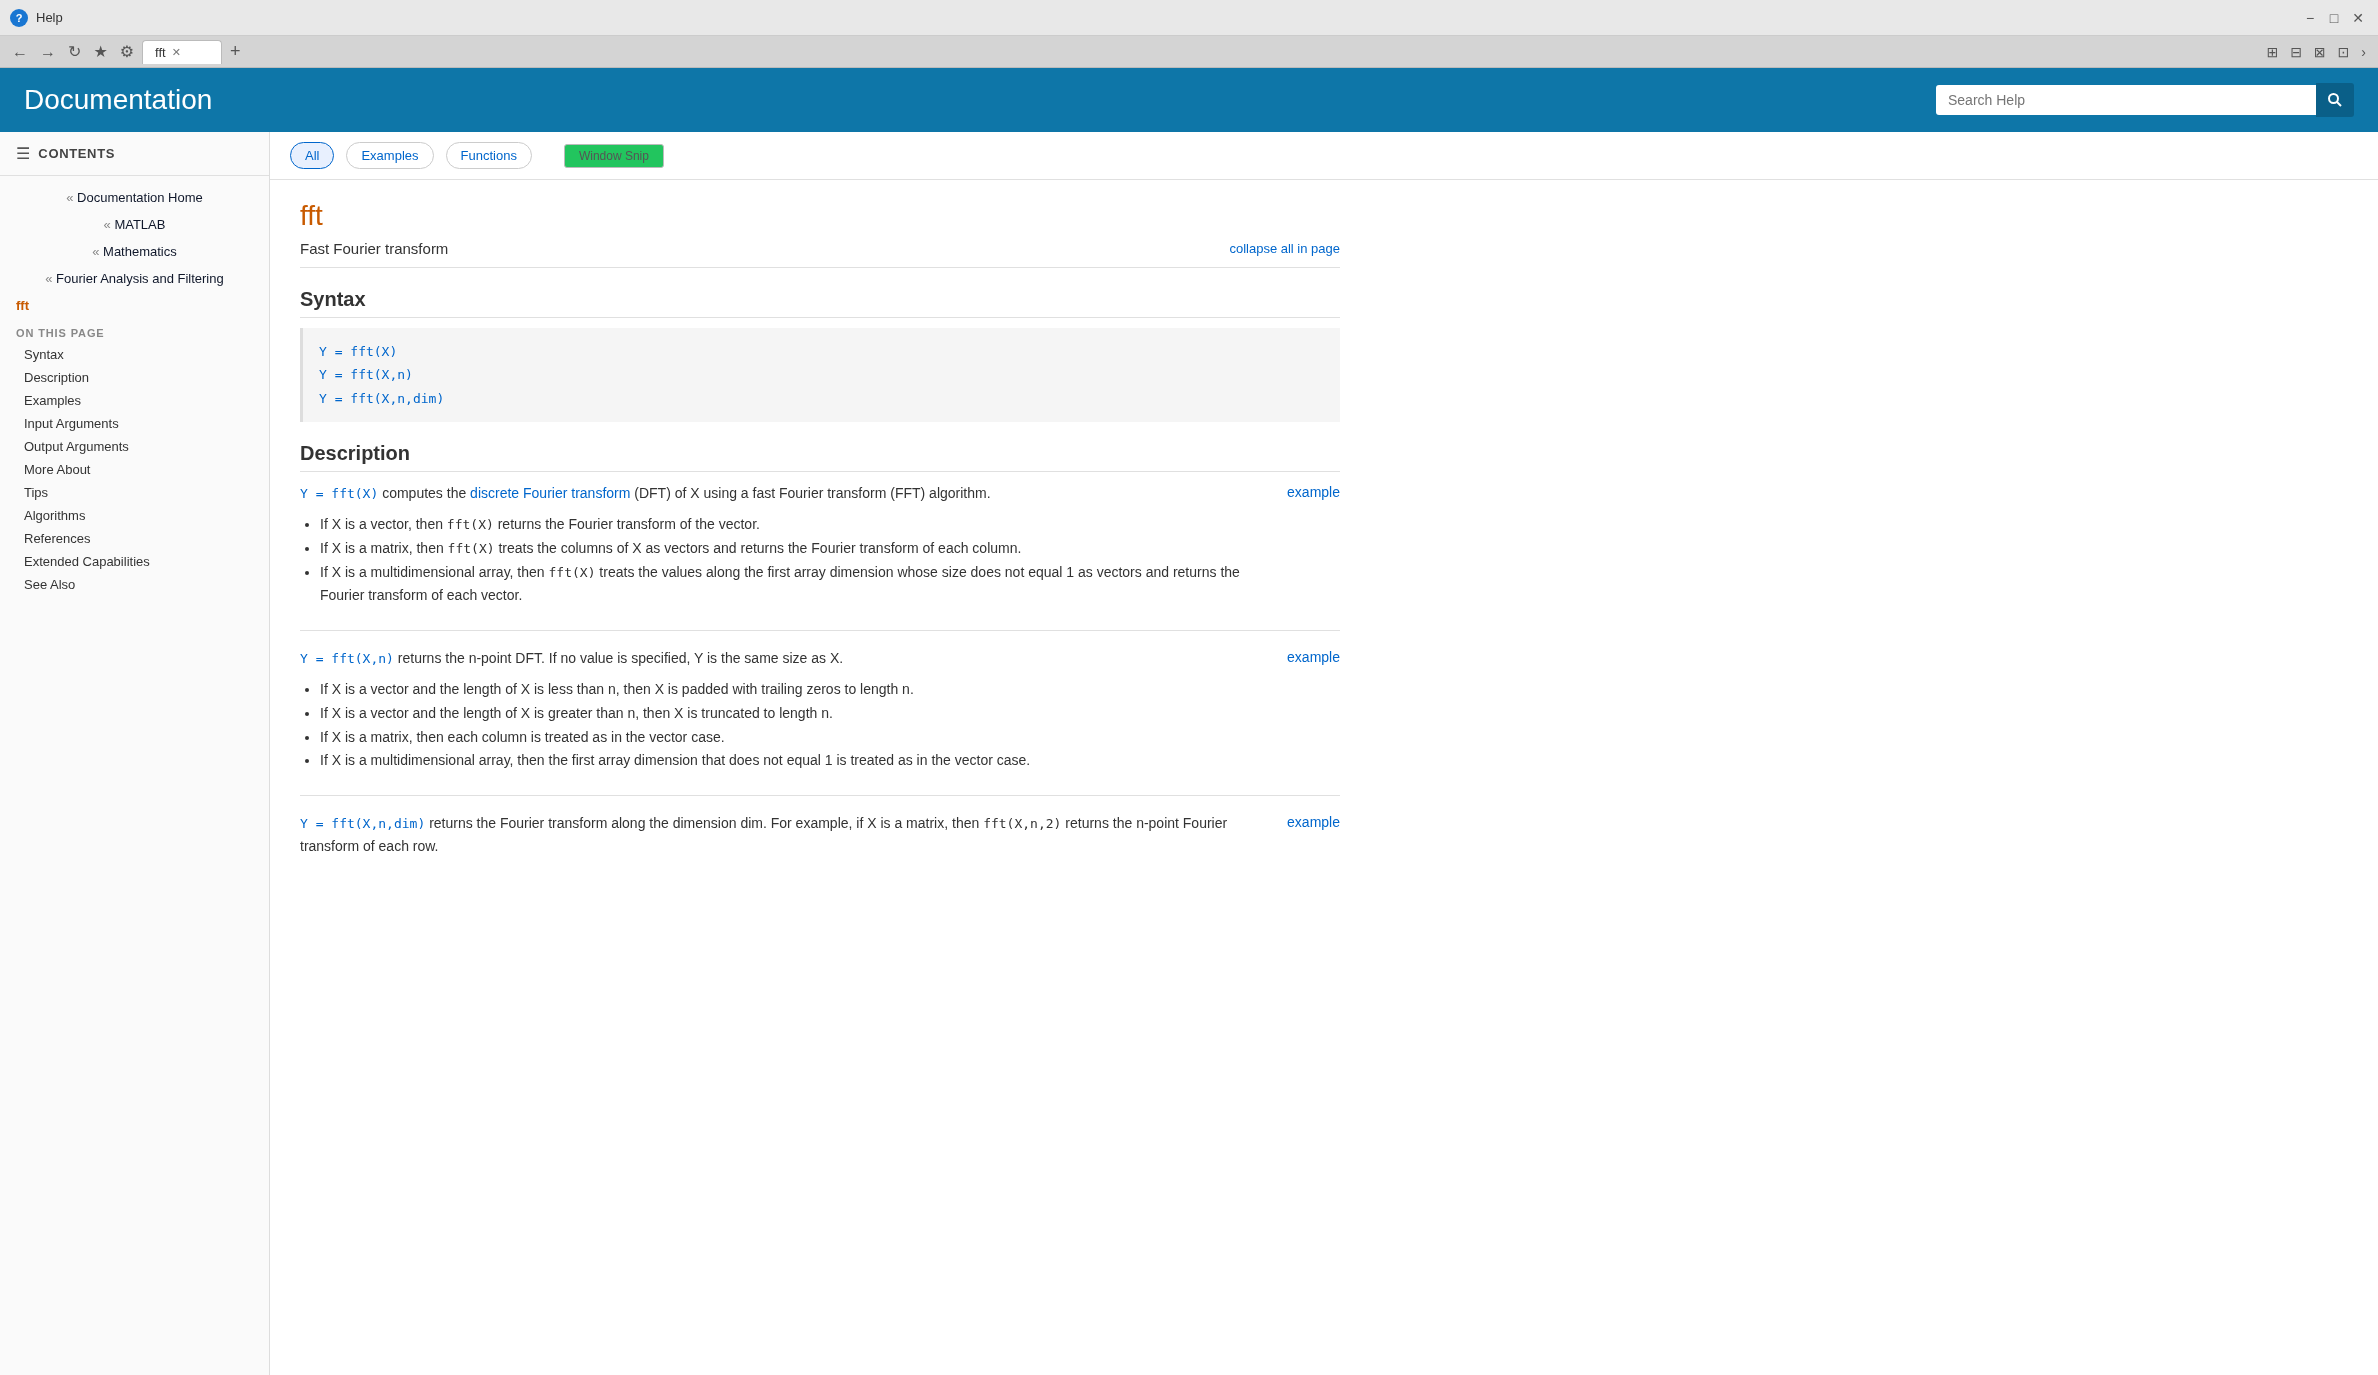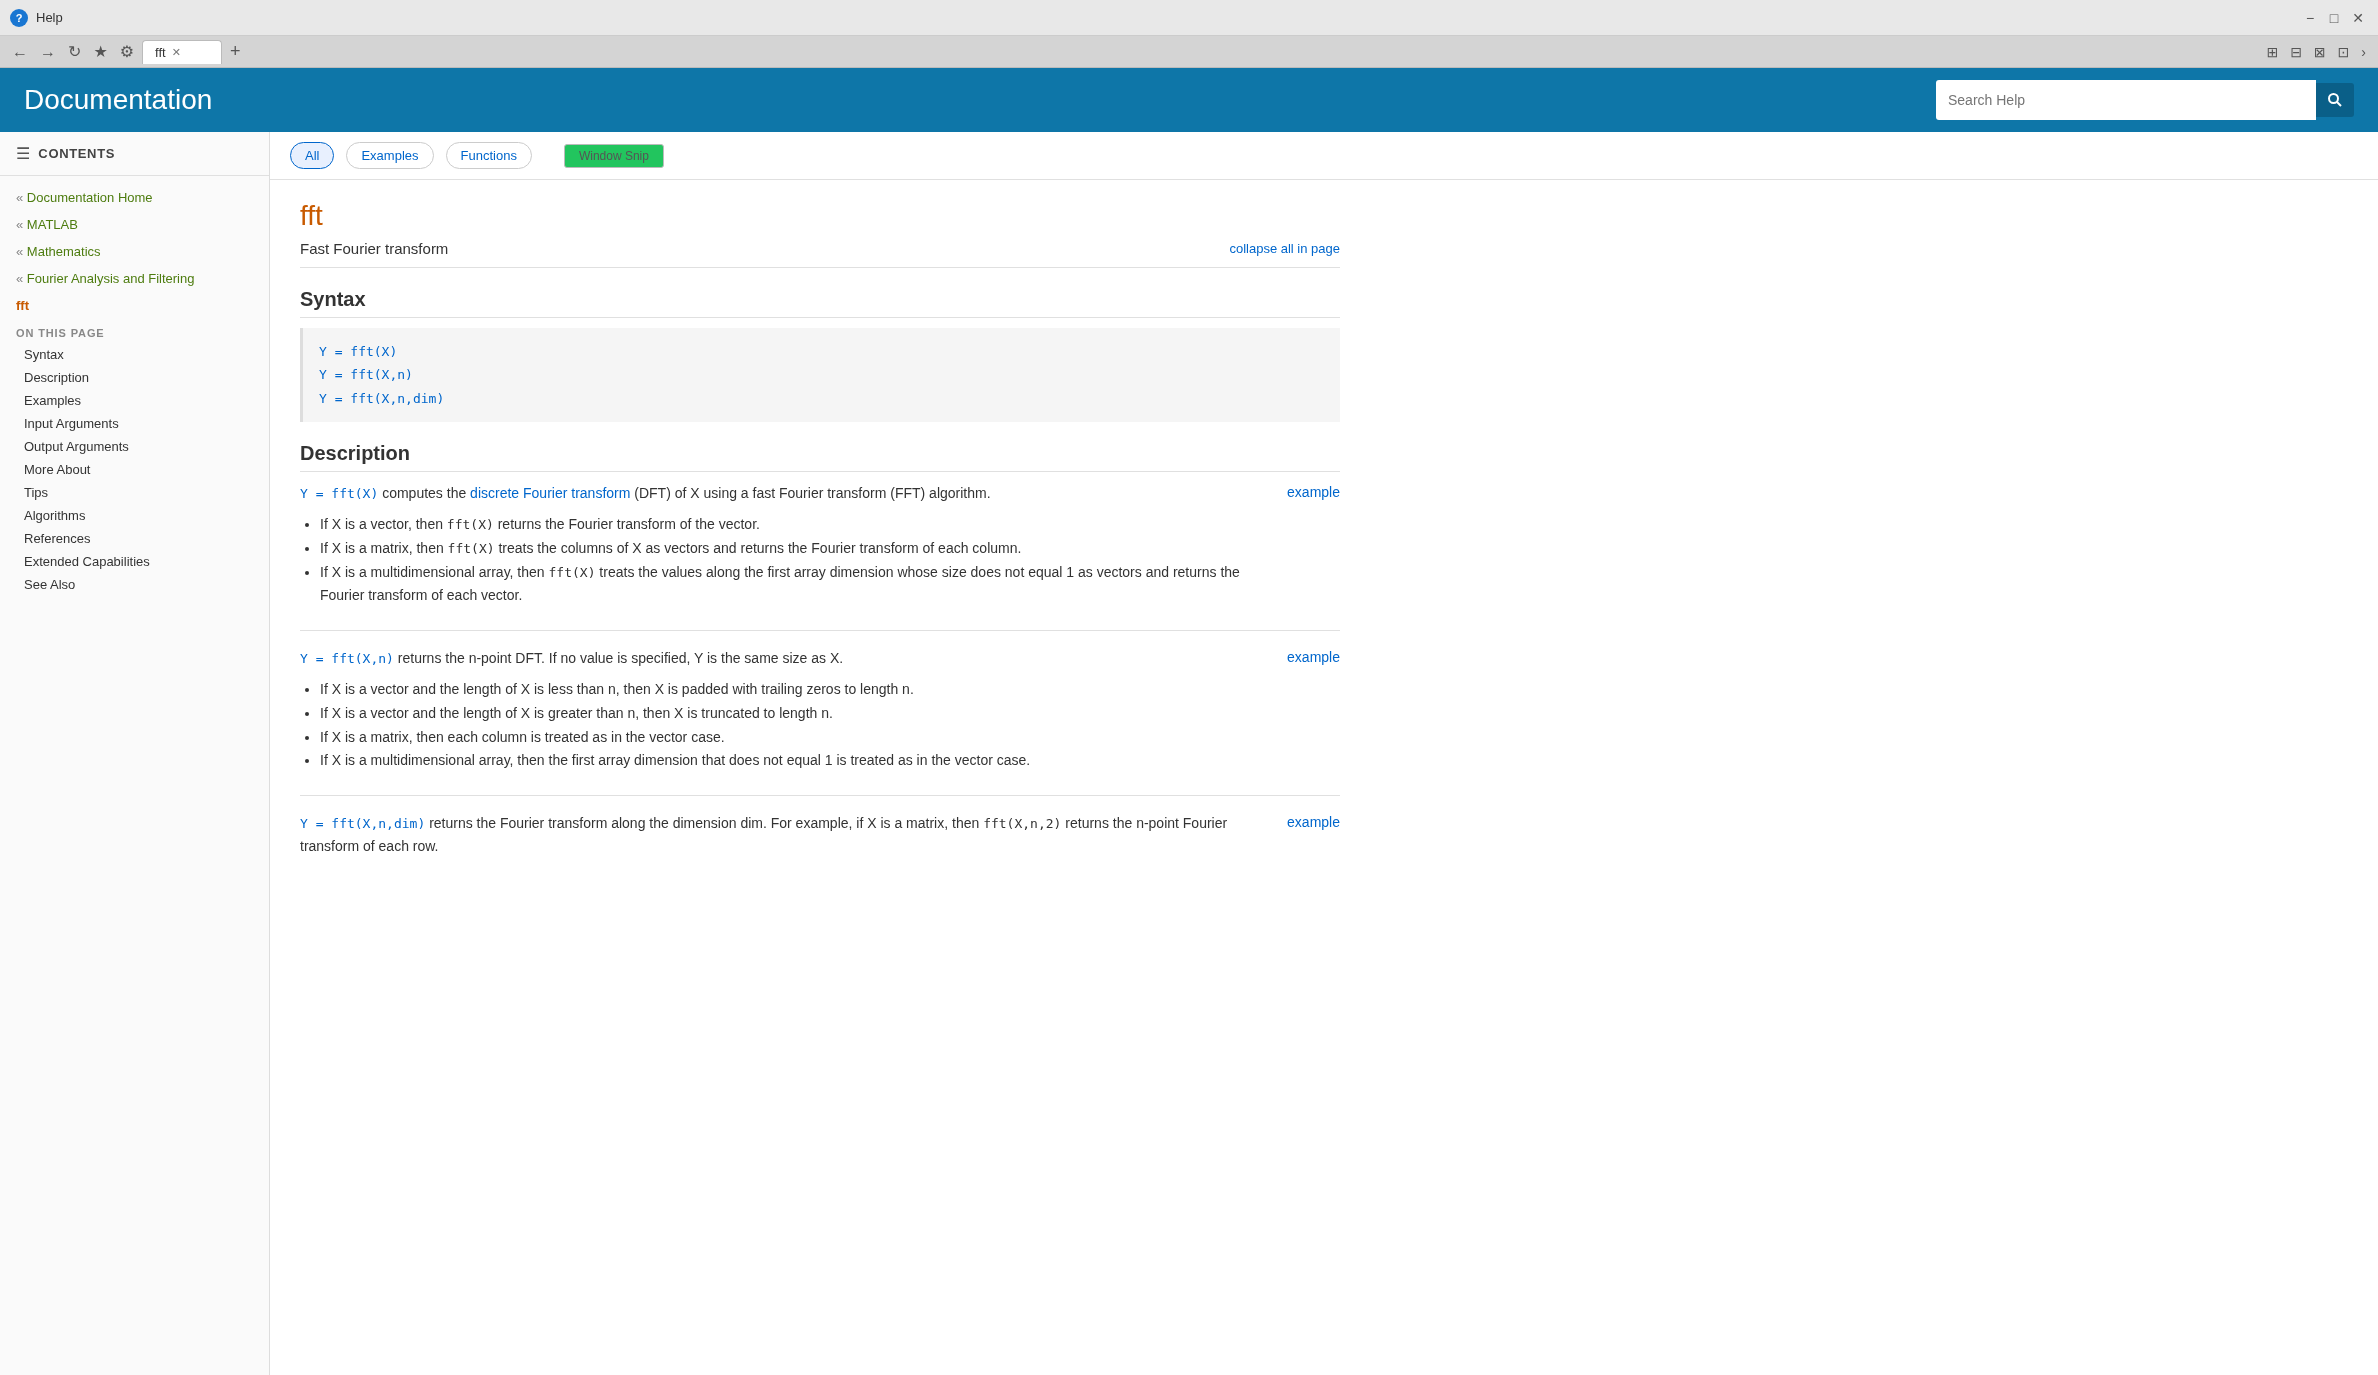--- a/index.html
+++ b/index.html
@@ -56,21 +56,21 @@
       background: #0e76a8;
       height: 64px;
       display: flex;
       align-items: center;
       padding: 0 24px;
     }
     .doc-title { color: white; font-size: 28px; font-weight: 300; }
     .search-container { margin-left: auto; display: flex; align-items: center; }
     .search-box {
       width: 380px;
-      height: 40px;
+      height: 30px;
       border: none;
       border-radius: 3px 0 0 3px;
       padding: 0 12px;
       font-size: 14px;
       outline: none;
     }
     .search-btn {
       width: 38px;
       height: 34px;
       background: #0a5f88;
@@ -102,23 +102,24 @@
       border-bottom: 1px solid #e0e0e0;
     }
     .hamburger-icon { font-size: 16px; color: #555; cursor: pointer; }
     .contents-label { font-size: 13px; font-weight: bold; color: #444; letter-spacing: 0.05em; }
 
     .sidebar-nav { padding: 8px 0; }
     .sidebar-link {
       display: block;
       padding: 6px 16px;
       font-size: 13px;
-      color: #4d7c0f;
+      color: #0f172a;
       text-decoration: none;
       cursor: pointer;
+      text-align: center;
     }
     .sidebar-link.back::before { content: '«  '; color: #888; }
     .sidebar-current {
       display: block;
       padding: 6px 16px;
       font-size: 13px;
       color: #c85a00;
       font-weight: bold;
     }
     .on-this-page-label {

